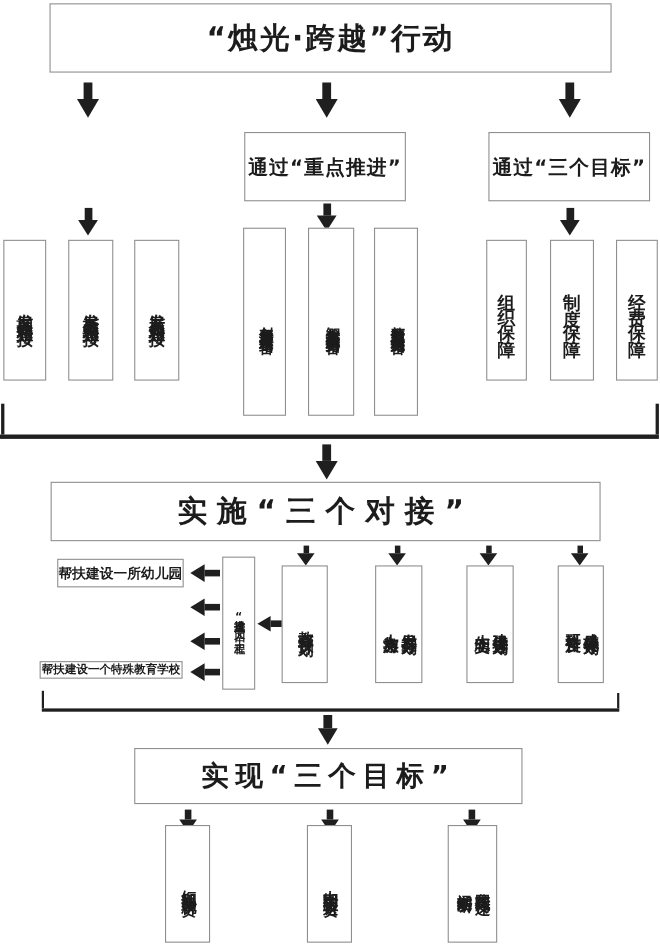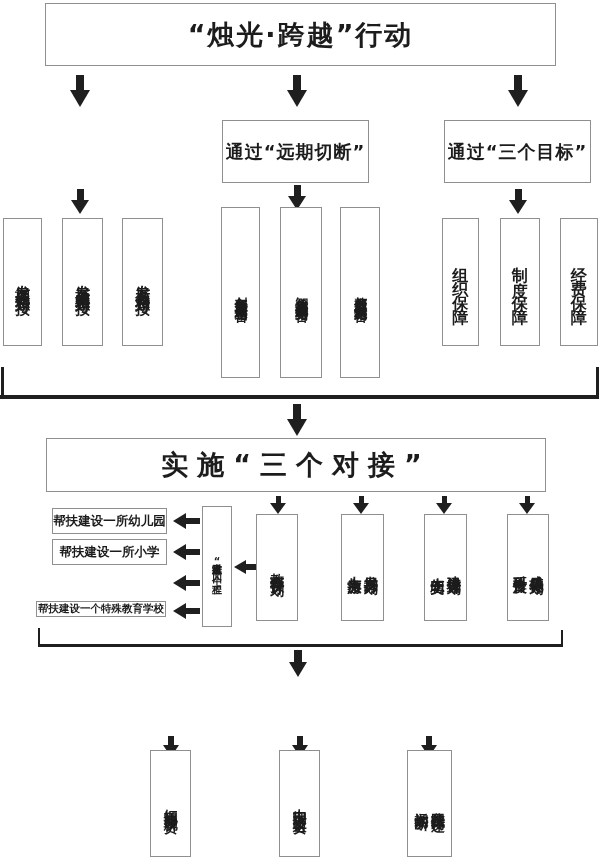--- a/index.html
+++ b/index.html
@@ -55,21 +55,21 @@
   <div class="ad big" style="left:287px;top:75px;">
       <div class="stem"></div>
       <div class="head"></div>
     </div>
   <div class="ad big" style="left:508px;top:75px;">
       <div class="stem"></div>
       <div class="head"></div>
     </div>
 
   <div class="box hd l2" style="left:222px;top:120px;width:147px;height:63px;">
-    <span>通过“远期切断”</span>
+    <span>通过“重点推进”</span>
   </div>
   <div class="box hd l2" style="left:444px;top:120px;width:147px;height:63px;">
     <span>通过“三个目标”</span>
   </div>
 
   <div class="ad mid" style="left:71px;top:189px;">
       <div class="stem"></div>
       <div class="head"></div>
     </div>
   <div class="ad mid" style="left:288px;top:185px;">
@@ -183,36 +183,36 @@
       <div class="head"></div>
       <div class="stem"></div>
     </div>
   <div class="al long" style="left:173px;top:603px;">
       <div class="head"></div>
       <div class="stem"></div>
     </div>
 
   <div class="box" style="left:52px;top:508px;width:115px;height:26px;align-items:center;">
     <span class="item">帮扶建设一所幼儿园</span>
-  </div>
-  <div class="box" style="left:52px;top:539px;width:115px;height:26px;">
-    <span class="item">帮扶建设一所小学</span>
   </div>
   <div class="box" style="left:36px;top:601px;width:130px;height:16px;">
     <span class="item item-sm">帮扶建设一个特殊教育学校</span>
   </div>
 
   <div class="line" style="left:38px;top:628px;width:2px;height:16px;"></div>
   <div class="line" style="left:38px;top:644px;width:525px;height:3px;"></div>
   <div class="line" style="left:561px;top:630px;width:2px;height:14px;"></div>
   <div class="ad big" style="left:289px;top:650px;">
       <div class="stem" style="height:12px;"></div>
       <div class="head" style="border-width:15px 9px 0 9px;"></div>
     </div>
 
+  <div class="box hd l5" style="left:122px;top:680px;width:353px;height:51px;">
+    <span>实现“三个目标”</span>
+  </div>
 
   <div class="ad gm" style="left:163px;top:736px;">
       <div class="stem"></div>
       <div class="head"></div>
     </div>
   <div class="ad gm" style="left:292px;top:736px;">
       <div class="stem"></div>
       <div class="head"></div>
     </div>
   <div class="ad gm" style="left:421px;top:736px;">

